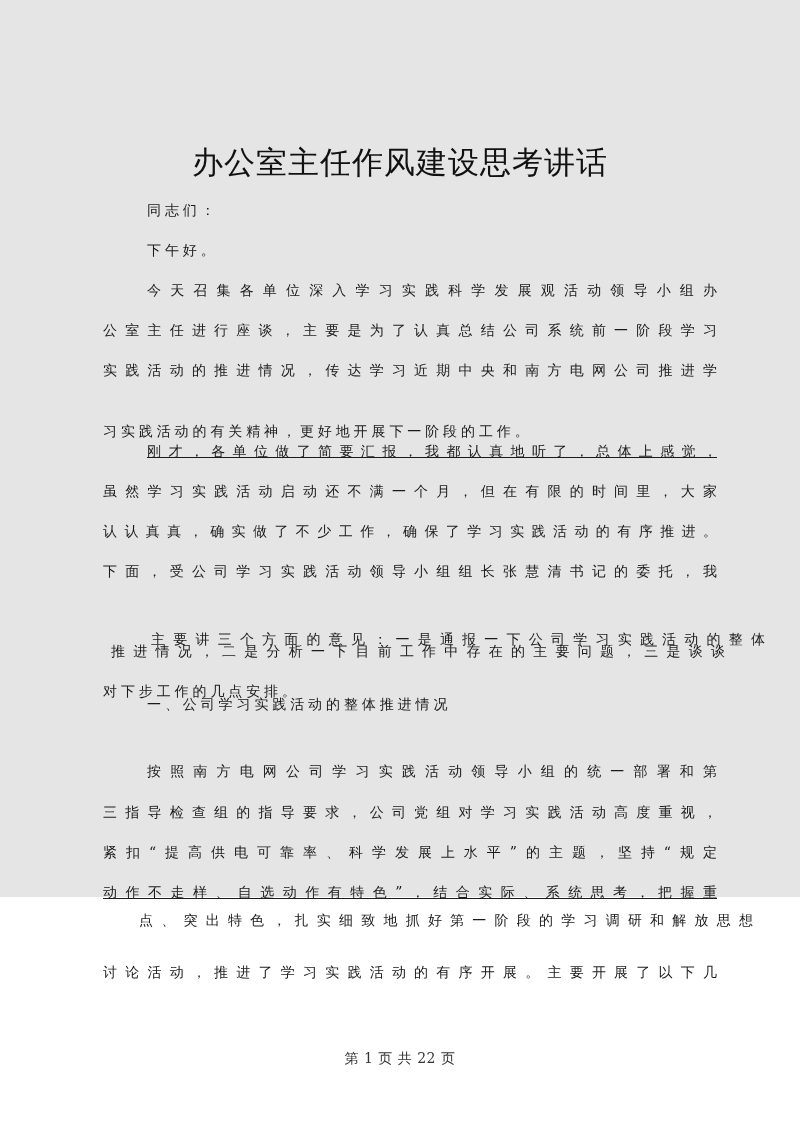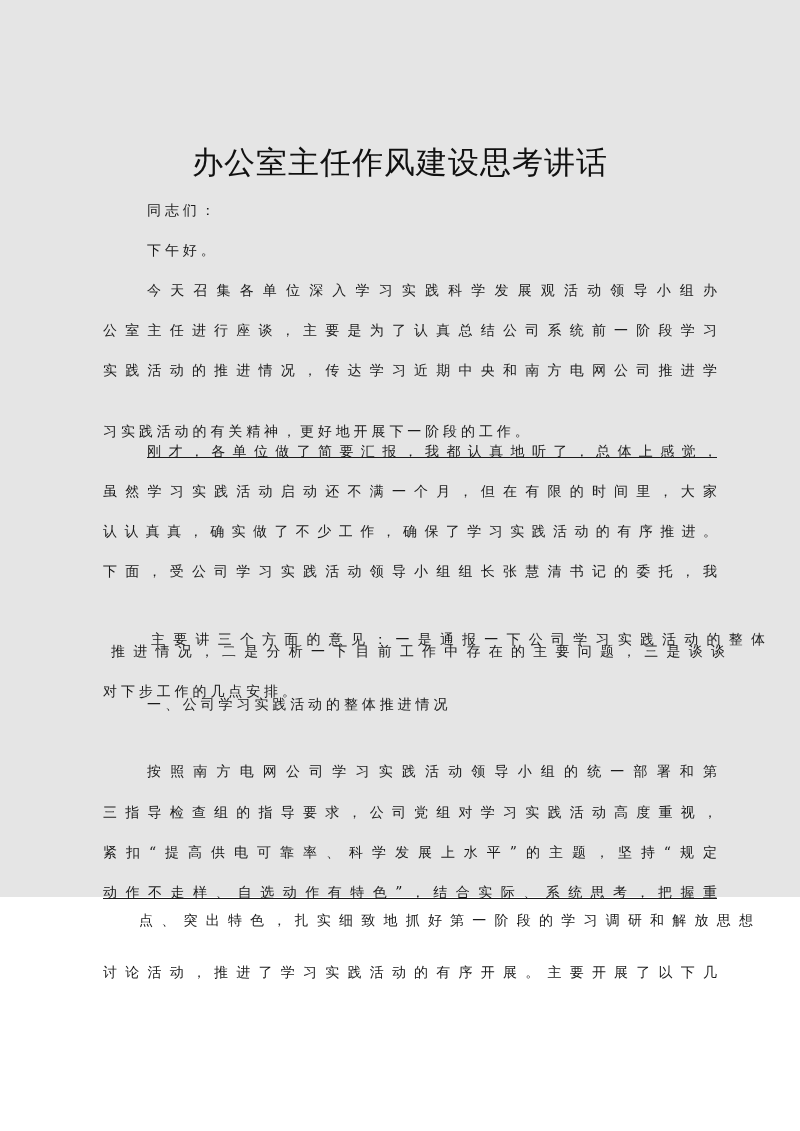--- a/index.html
+++ b/index.html
@@ -39,13 +39,14 @@
     <div class="line" style="top: 671.2px;">对下步工作的几点安排。</div>
     <div class="line indent" style="top: 684px;">一、公司学习实践活动的整体推进情况</div>
     <div class="line indent justify" style="top: 751.4px;">按照南方电网公司学习实践活动领导小组的统一部署和第</div>
     <div class="line justify" style="top: 791.5px;">三指导检查组的指导要求，公司党组对学习实践活动高度重视，</div>
     <div class="line justify" style="top: 831.6px;">紧扣“提高供电可靠率、科学发展上水平”的主题，坚持“规定</div>
     <div class="line justify" style="top: 871.7px; text-decoration: underline;">动作不走样、自选动作有特色”，结合实际、系统思考，把握重</div>
     <div class="line justify" style="top: 900px; margin-left: 36px;">点、突出特色，扎实细致地抓好第一阶段的学习调研和解放思想</div>
     <div class="line justify" style="top: 951.9px;">讨论活动，推进了学习实践活动的有序开展。主要开展了以下几</div>
   </div>
 
+  <div class="footer">第 1 页  共 22 页</div>
 </div>
 
 </body></html>

